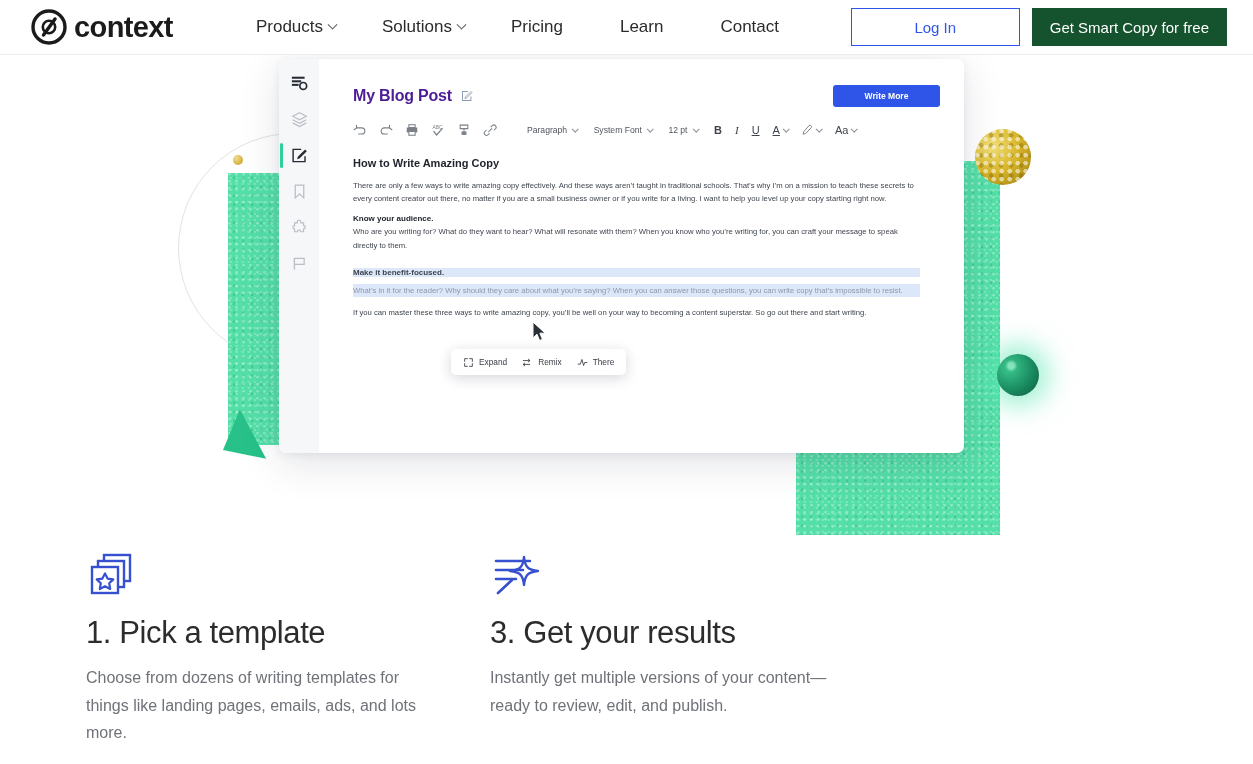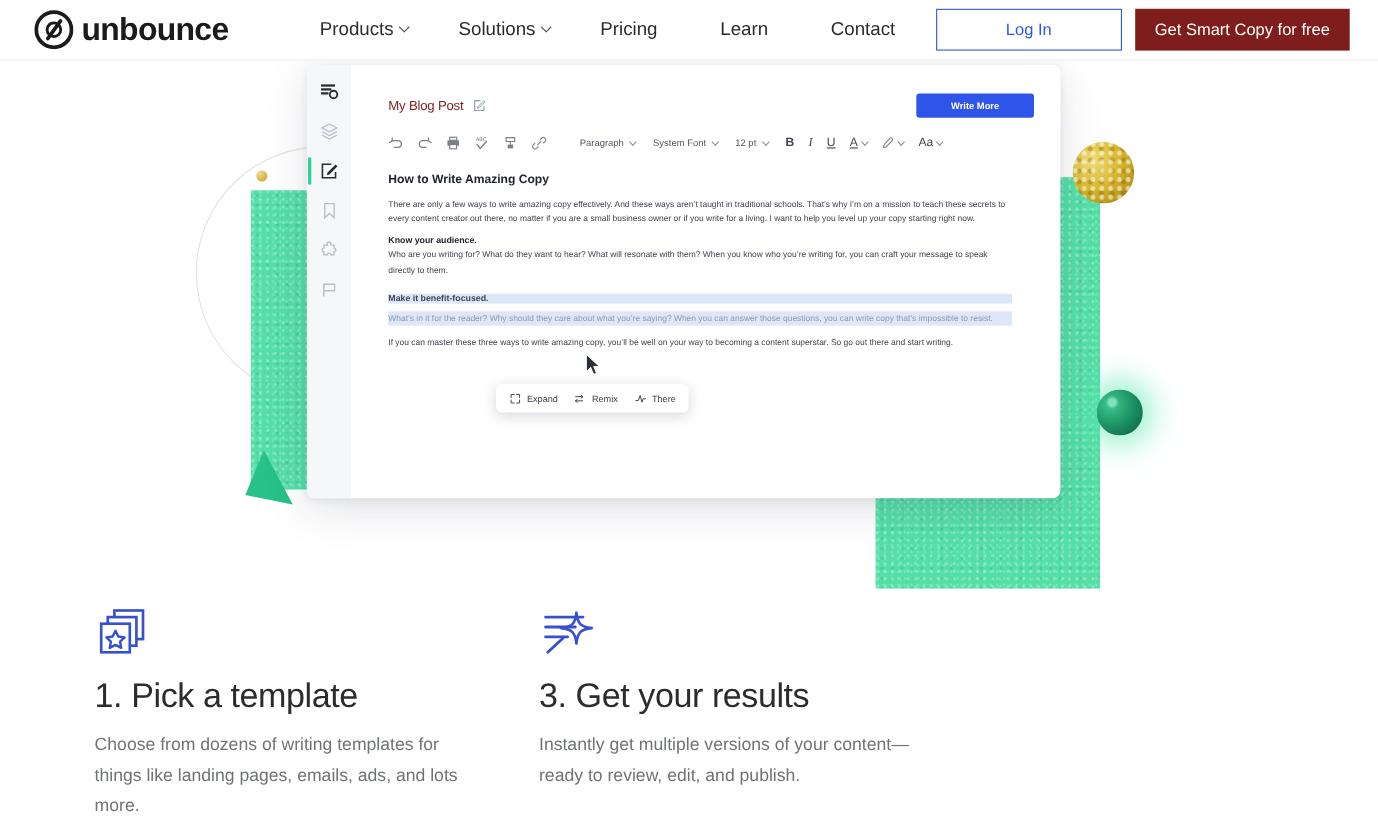--- a/index.html
+++ b/index.html
@@ -54,21 +54,21 @@
   .btn-login {
     width: 169px; height: 38px;
     border: 1.5px solid #2f55e8;
     color: #2f55e8; background: #fff;
     font-size: 15px; cursor: pointer;
     font-family: "Liberation Sans", sans-serif;
     display: flex; align-items: center; justify-content: center;
   }
   .btn-cta {
     height: 38px; padding: 0 18px;
-    background: #7f1d1d; color: #fff; border: none;
+    background: #14532d; color: #fff; border: none;
     font-size: 15px; cursor: pointer;
     font-family: "Liberation Sans", sans-serif;
     display: flex; align-items: center; justify-content: center;
   }
 
   
   .hero {
     position: absolute; top: 55px; left: 0;
     width: 1253px; height: 480px;
     background: #ffffff;
@@ -162,21 +162,21 @@
     position: absolute; left: -11px; top: -4px;
     width: 3px; height: 25px; background: #2bd396; border-radius: 2px;
   }
   .app-main { flex: 1; padding: 26px 0 0 0; position: relative; min-width: 0; }
 
   .doc-head {
     display: flex; align-items: center;
     padding: 0 24px 0 34px;
   }
   .doc-title {
-    font-size: 12px; font-weight: 400; color: #7f1d1d;
+    font-size: 16px; font-weight: 700; color: #4c1d95;
     letter-spacing: -0.2px;
   }
   .title-edit-ic { width: 12px; height: 12px; margin-left: 9px; cursor: pointer; display:block; }
   .btn-write-more {
     margin-left: auto;
     width: 107px; height: 22px;
     background: #2f55e8; color: #fff; border: none;
     border-radius: 3px; font-size: 8.5px; font-weight: 700;
     cursor: pointer; font-family: "Liberation Sans", sans-serif;
     display: flex; align-items: center; justify-content: center;
@@ -273,21 +273,21 @@
 </head>
 <body>
 
 <div class="topnav">
   <div class="logo-wrap">
     <svg class="logo-mark" viewBox="0 0 36 36">
       <circle cx="18" cy="18" r="16" fill="none" stroke="#1b1b1b" stroke-width="3.4"></circle>
       <path d="M24 10 L12.5 26" stroke="#1b1b1b" stroke-width="3.4" stroke-linecap="round"></path>
       <circle cx="18" cy="18" r="6.2" fill="none" stroke="#1b1b1b" stroke-width="2.6"></circle>
     </svg>
-    <span class="logo-text">unbounce</span>
+    <span class="logo-text">context</span>
   </div>
 
   <div class="nav-links">
     <div class="nav-item">
       <span>Products</span>
       <i class="chev"></i>
     </div>
     <div class="nav-item">
       <span>Solutions</span>
       <i class="chev"></i>

